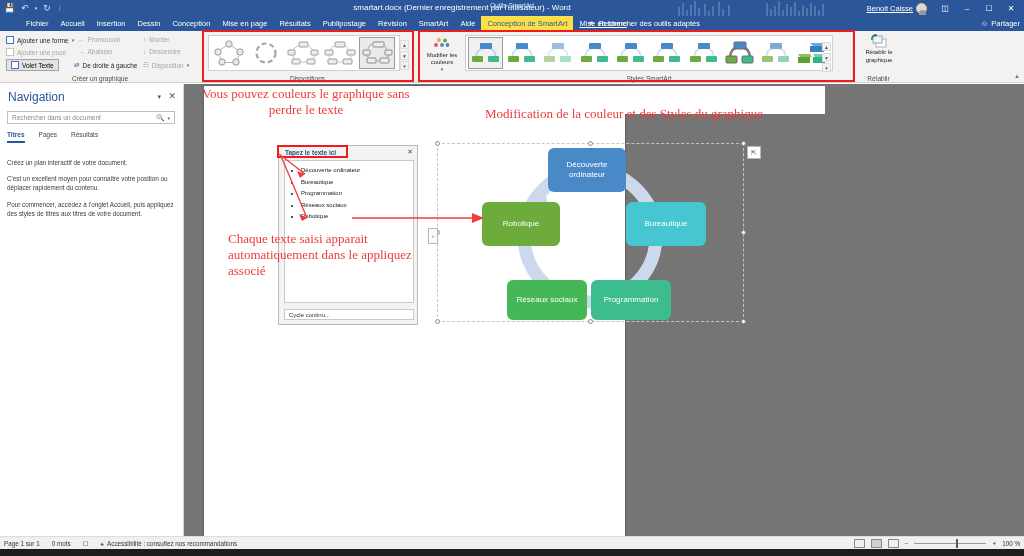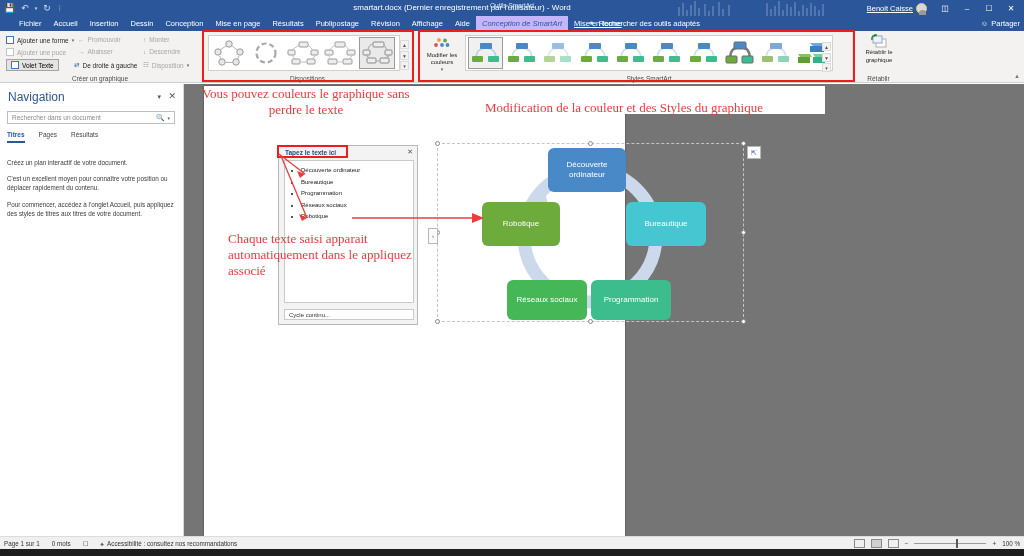--- a/index.html
+++ b/index.html
@@ -49,25 +49,25 @@
   #ribbonlabel{
     position:absolute; top:2px; left:0; width:1024px; text-align:center;
     font-size:6.5px; color:#cfe0f5; pointer-events:none;
   }
 
   
   #tabbar{
     position:absolute; left:0; top:16px; width:1024px; height:15px;
     background:#2b579a; color:#fff;
   }
-  #tabbar .tabs{ display:flex; height:15px; padding-left:13px; }
+  #tabbar .tabs{ display:flex; height:15px; padding-left:20px; }
   #tabbar .tab{
     padding:0 6px; height:15px; line-height:15px; font-size:7.5px; color:#fff; white-space:nowrap;
   }
-  #tabbar .tab.ctx-active{ background:#c4b5fd; color:#2b579a;font-style:italic; }
+  #tabbar .tab.ctx-active{ background:#fde047; color:#2b579a; }
   #tabbar .tab.ctx{ color:#fff;text-decoration:underline; }
   #searchbox{
     position:absolute; left:588px; top:0; height:15px; display:flex; align-items:center;
     gap:4px; font-size:7.5px; color:#fff;
   }
   #share{
     position:absolute; right:4px; top:0; height:15px; display:flex; align-items:center;
     gap:3px; font-size:7.5px; color:#fff;
   }
   .bulb{ font-size:8px; }
@@ -297,21 +297,21 @@
   <div class="tabs">
     <div class="tab">Fichier</div>
     <div class="tab">Accueil</div>
     <div class="tab">Insertion</div>
     <div class="tab">Dessin</div>
     <div class="tab">Conception</div>
     <div class="tab">Mise en page</div>
     <div class="tab">Résultats</div>
     <div class="tab">Publipostage</div>
     <div class="tab">Révision</div>
-    <div class="tab">Affichage</div>
+    <div class="tab">SmartArt</div>
     <div class="tab">Aide</div>
     <div class="tab ctx-active">Conception de SmartArt</div>
     <div class="tab ctx">Mise en forme</div>
   </div>
   <div id="searchbox">
     <span class="bulb">⚭</span>
     <span>Rechercher des outils adaptés</span>
   </div>
   <div id="share">
     <span>☺</span>
@@ -652,21 +652,21 @@
   <div class="handle" style="left:303px; top:86px;"></div>
   <div class="handle" style="left:-3px; top:175px;"></div>
   <div class="handle" style="left:150px; top:175px;"></div>
   <div class="handle" style="left:303px; top:175px;"></div>
 
   <div id="tp-toggle">›</div>
   <div id="layoutopts">⇱</div>
 </div>
 
 <div class="annobox" style="left:425px; top:86px; width:400px; height:28px;"></div>
-<div class="anno" style="left:424px; top:100px; width:400px;">Modification de la couleur et des Styles du graphique</div>
+<div class="anno" style="left:424px; top:106px; width:400px;">Modification de la couleur et des Styles du graphique</div>
 
 <div class="anno" style="left:196px; top:86px; width:220px;">Vous pouvez couleurs le graphique sans perdre le texte</div>
 
 <div class="anno" style="left:228px; top:231px; width:210px; text-align:left;">Chaque texte saisi apparait automatiquement dans le appliquez associé</div>
 
 <svg style="position:absolute;left:255px;top:150px;width:60px;height:80px;pointer-events:none">
   <path d="M24 4 L50 24" stroke="#ef3b3b" stroke-width="1.3" fill="none"></path>
   <polygon points="50,24 42,21 45,28" fill="#ef3b3b"></polygon>
   <path d="M26 6 L52 68" stroke="#ef3b3b" stroke-width="1.3" fill="none"></path>
   <polygon points="52,68 44,64 47,71" fill="#ef3b3b"></polygon>

